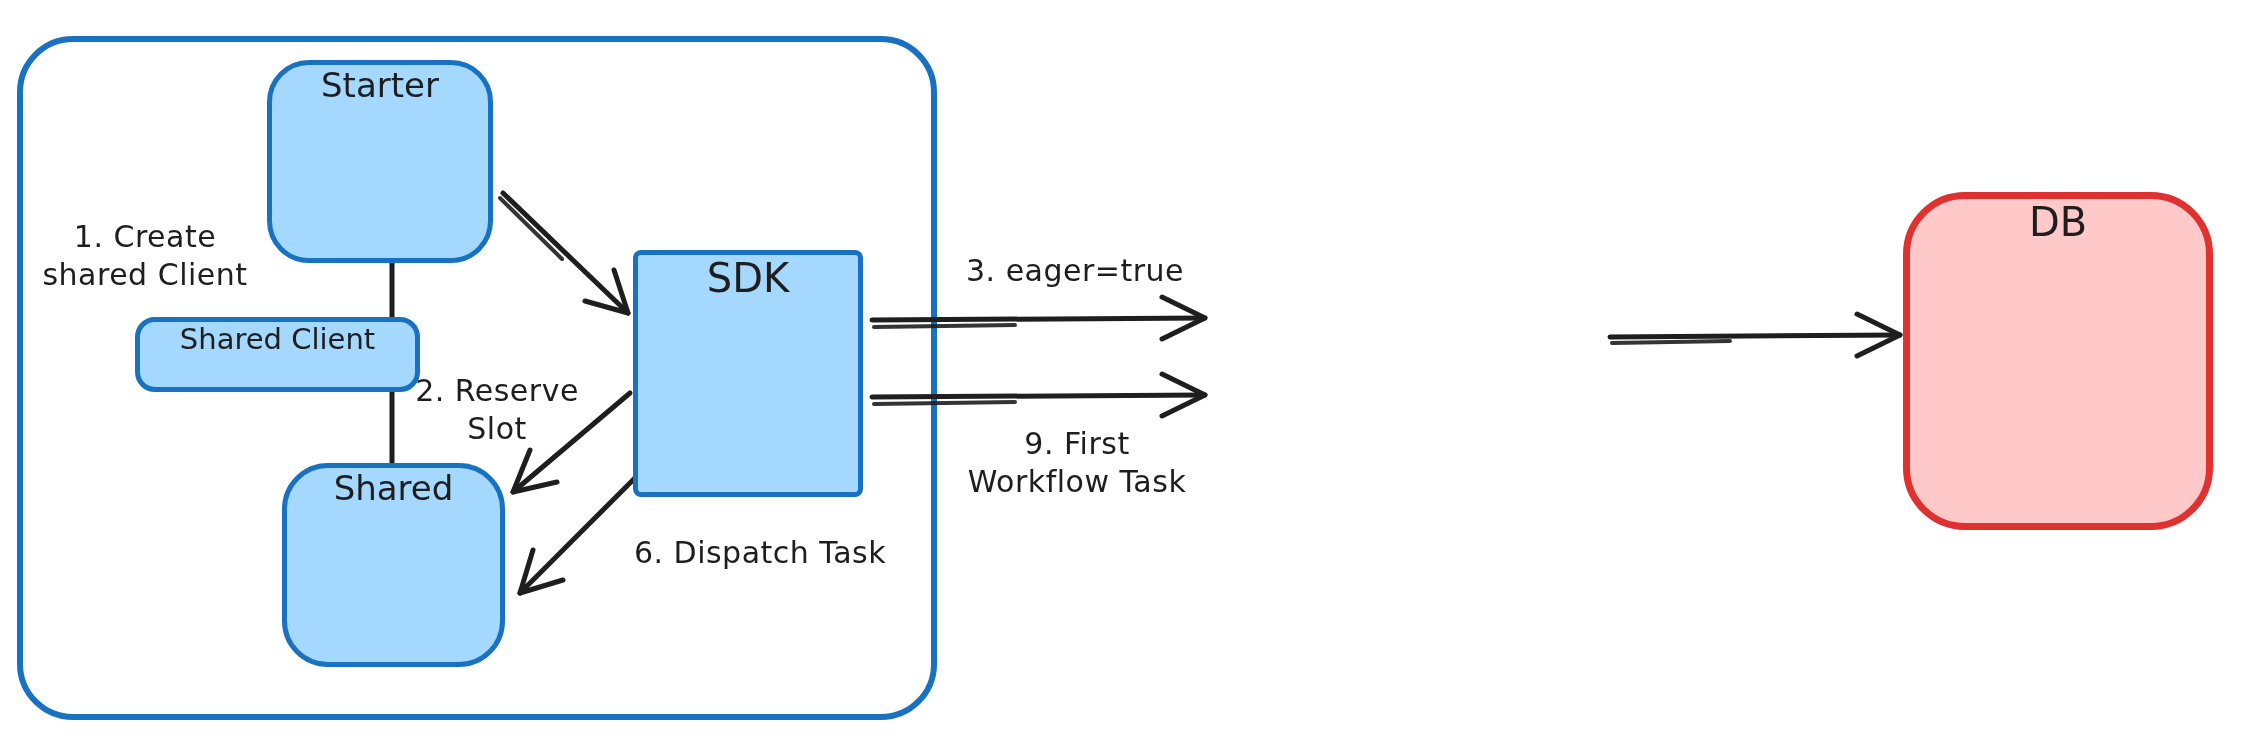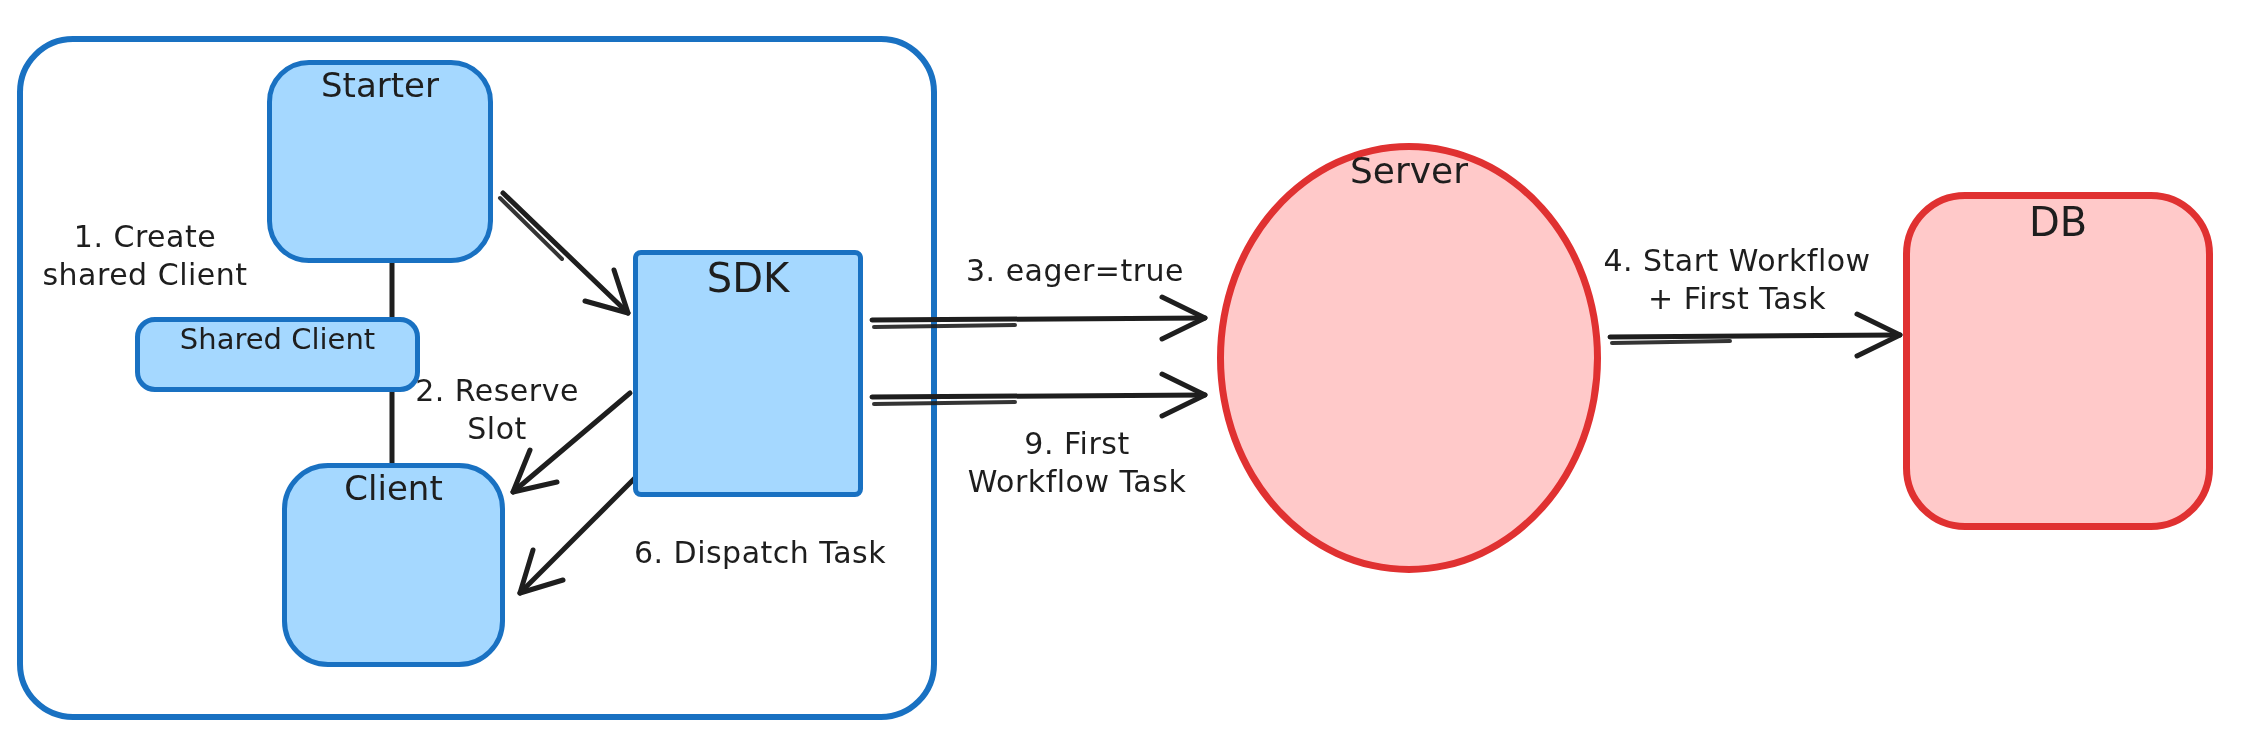--- a/index.html
+++ b/index.html
@@ -111,34 +111,29 @@
   <div class="node node-starter">
     <span>Starter</span>
   </div>
   <div class="node node-shared-client">
     <span>Shared Client</span>
   </div>
   <div class="node node-sdk">
     <span>SDK</span>
   </div>
   <div class="node node-worker">
-    <span>Client</span>
-  </div>
-  <div class="node node-red node-server">
-    <span>Server</span>
+    <span>Shared</span>
   </div>
   <div class="node node-red node-db">
     <span>DB</span>
   </div>
 
 
   <div class="annotation ann-create">1. Create
 shared Client</div>
   <div class="annotation ann-reserve">2. Reserve
 Slot</div>
   <div class="annotation ann-eager-true">3. eager=true</div>
-  <div class="annotation ann-start-wf">4. Start Workflow
-+ First Task</div>
   <div class="annotation ann-first-task">9. First
 Workflow Task</div>
   <div class="annotation ann-dispatch">6. Dispatch Task</div>
 
 </div>
 
 </body></html>

